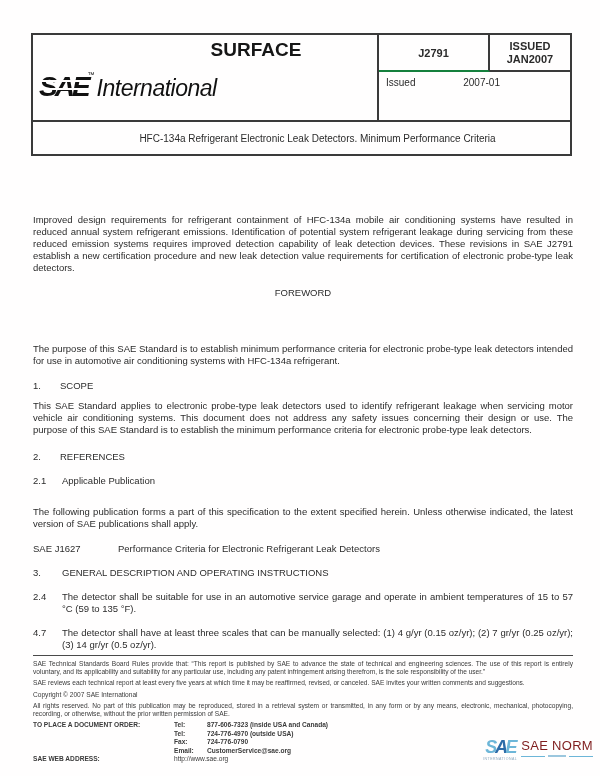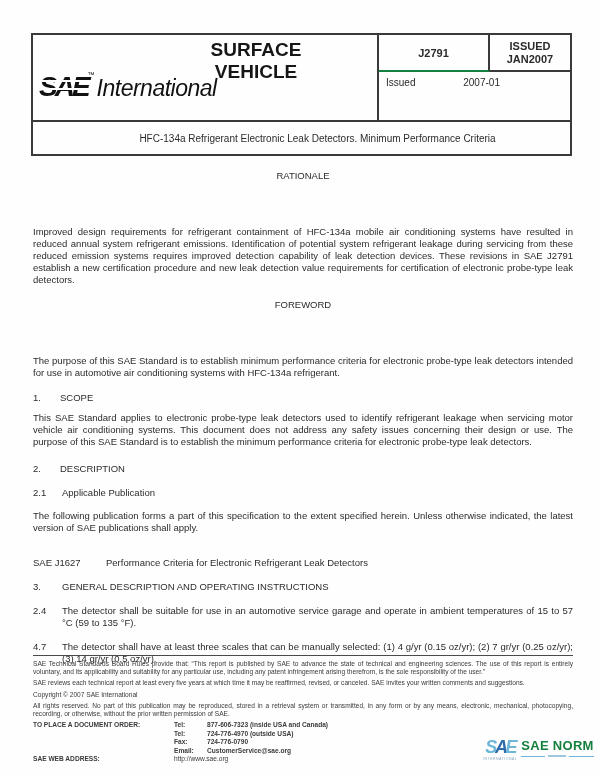--- a/index.html
+++ b/index.html
@@ -38,95 +38,93 @@
   
   .doc-body{position:absolute;left:33px;width:540px;top:170px;font-size:9.5px;line-height:12px;}
   .c-head{text-align:center;margin:0 0 10px 0;}
   .para{text-align:justify;margin:0;}
   .mb13{margin-bottom:13px;margin-top:44px;}
   .hrow{display:flex;margin-top:13px;}
   .hrow .num{flex:0 0 27px;}
   .hrow3{display:flex;margin-top:12px;}
   .n21{flex:0 0 29px;}
   .n211{flex:0 0 37px;}
-  .refrow{display:flex;margin-top:23px;}
+  .refrow{display:flex;margin-top:13px;gap:12px;}
   .refrow .code{flex:0 0 73px;}
   .li{display:flex;margin-top:12px;}
   .li .num{flex:0 0 29px;}
   .li .txt{flex:1;text-align:justify;}
-  .p21{margin-top:11px;}
+  .p21{margin-top:19px;}
   
   .doc-footer{position:absolute;left:33px;width:540px;top:655px;border-top:1.5px solid #4a4a4a;
     padding-top:4px;font-size:6.6px;line-height:7.9px;color:#3a3a3a;}
   .doc-footer p{margin:0 0 3.5px 0;text-align:justify;}
   .order-grid{display:grid;grid-template-columns:141px 33px 1fr;line-height:8.4px;margin-top:1px;}
   .b{font-weight:bold;}
   .order-grid .weburl{grid-column:2/4;}
   
   .norm-logo{position:absolute;left:483px;top:738px;width:114px;height:36px;display:flex;align-items:flex-start;}
   .norm-mark{display:flex;flex-direction:column;align-items:center;margin-right:4px;}
   .norm-sae{font-weight:800;font-style:italic;font-size:18px;line-height:18px;letter-spacing:-2.5px;}
   .norm-sae .s1{color:#6db6d8;}
   .norm-sae .s2{color:#2d6ca8;}
   .norm-sae .s3{color:#6db6d8;}
   .norm-intl{font-size:3.5px;letter-spacing:0.5px;color:#8aa7bc;margin-top:1px;}
   .norm-right{display:flex;flex-direction:column;}
-  .norm-name{font-weight:bold;font-size:13px;line-height:15px;letter-spacing:0.3px;color:#15803d;white-space:nowrap;}
+  .norm-name{font-weight:normal;font-size:13px;line-height:15px;letter-spacing:0.3px;color:#7f1d1d;white-space:nowrap;}
   .norm-rule{display:flex;align-items:center;margin-top:2px;}
   .norm-rule .ln{flex:1;height:1px;background:#6db6d8;}
   .norm-rule .mid{width:18px;height:2px;background:#9cc7de;margin:0 3px;}
 </style>
 </head>
 <body>
 
 <div class="page">
 
   <div class="doc-table">
     <div class="cell-logo">
       <div class="sae-logo">
         <span class="sae-word">SAE</span><span class="logo-tm">™</span><span class="intl-word">International</span>
       </div>
       <div class="veh-title">
         <div>SURFACE</div>
-        <div>VEHICLE</div>
       </div>
     </div>
     <div class="cell-num">
       <span>J2791</span>
     </div>
     <div class="cell-status">
       <span>ISSUED</span>
       <span>JAN2007</span>
     </div>
     <div class="cell-issued">
       <span>Issued</span>
       <span class="issued-date">2007-01</span>
     </div>
     <div class="cell-title">
       <span>HFC-134a Refrigerant Electronic Leak Detectors. Minimum Performance Criteria</span>
     </div>
   </div>
 
   <div class="doc-body">
 
-    <div class="c-head">RATIONALE</div>
     <p class="para mb13">Improved design requirements for refrigerant containment of HFC-134a mobile air conditioning systems have resulted in reduced annual system refrigerant emissions. Identification of potential system refrigerant leakage during servicing from these reduced emission systems requires improved detection capability of leak detection devices. These revisions in SAE J2791 establish a new certification procedure and new leak detection value requirements for certification of electronic probe-type leak detectors.</p>
 
     <div class="c-head" style="margin-top:13px;margin-bottom:24px;">FOREWORD</div>
     <p class="para mb13">The purpose of this SAE Standard is to establish minimum performance criteria for electronic probe-type leak detectors intended for use in automotive air conditioning systems with HFC-134a refrigerant.</p>
 
     <div class="hrow">
       <span class="num">1.</span>
       <span>SCOPE</span>
     </div>
     <p class="para" style="margin-top:8px;">This SAE Standard applies to electronic probe-type leak detectors used to identify refrigerant leakage when servicing motor vehicle air conditioning systems. This document does not address any safety issues concerning their design or use. The purpose of this SAE Standard is to establish the minimum performance criteria for electronic probe-type leak detectors.</p>
 
     <div class="hrow" style="margin-top:15px;">
       <span class="num">2.</span>
-      <span>DESCRIPTION</span>
+      <span>REFERENCES</span>
     </div>
 
     <div class="hrow3">
       <span class="n21">2.1</span>
       <span>Applicable Publication</span>
     </div>
     <p class="para p21">The following publication forms a part of this specification to the extent specified herein.  Unless otherwise indicated, the latest version of SAE publications shall apply.</p>
 
 
     <div class="refrow">

